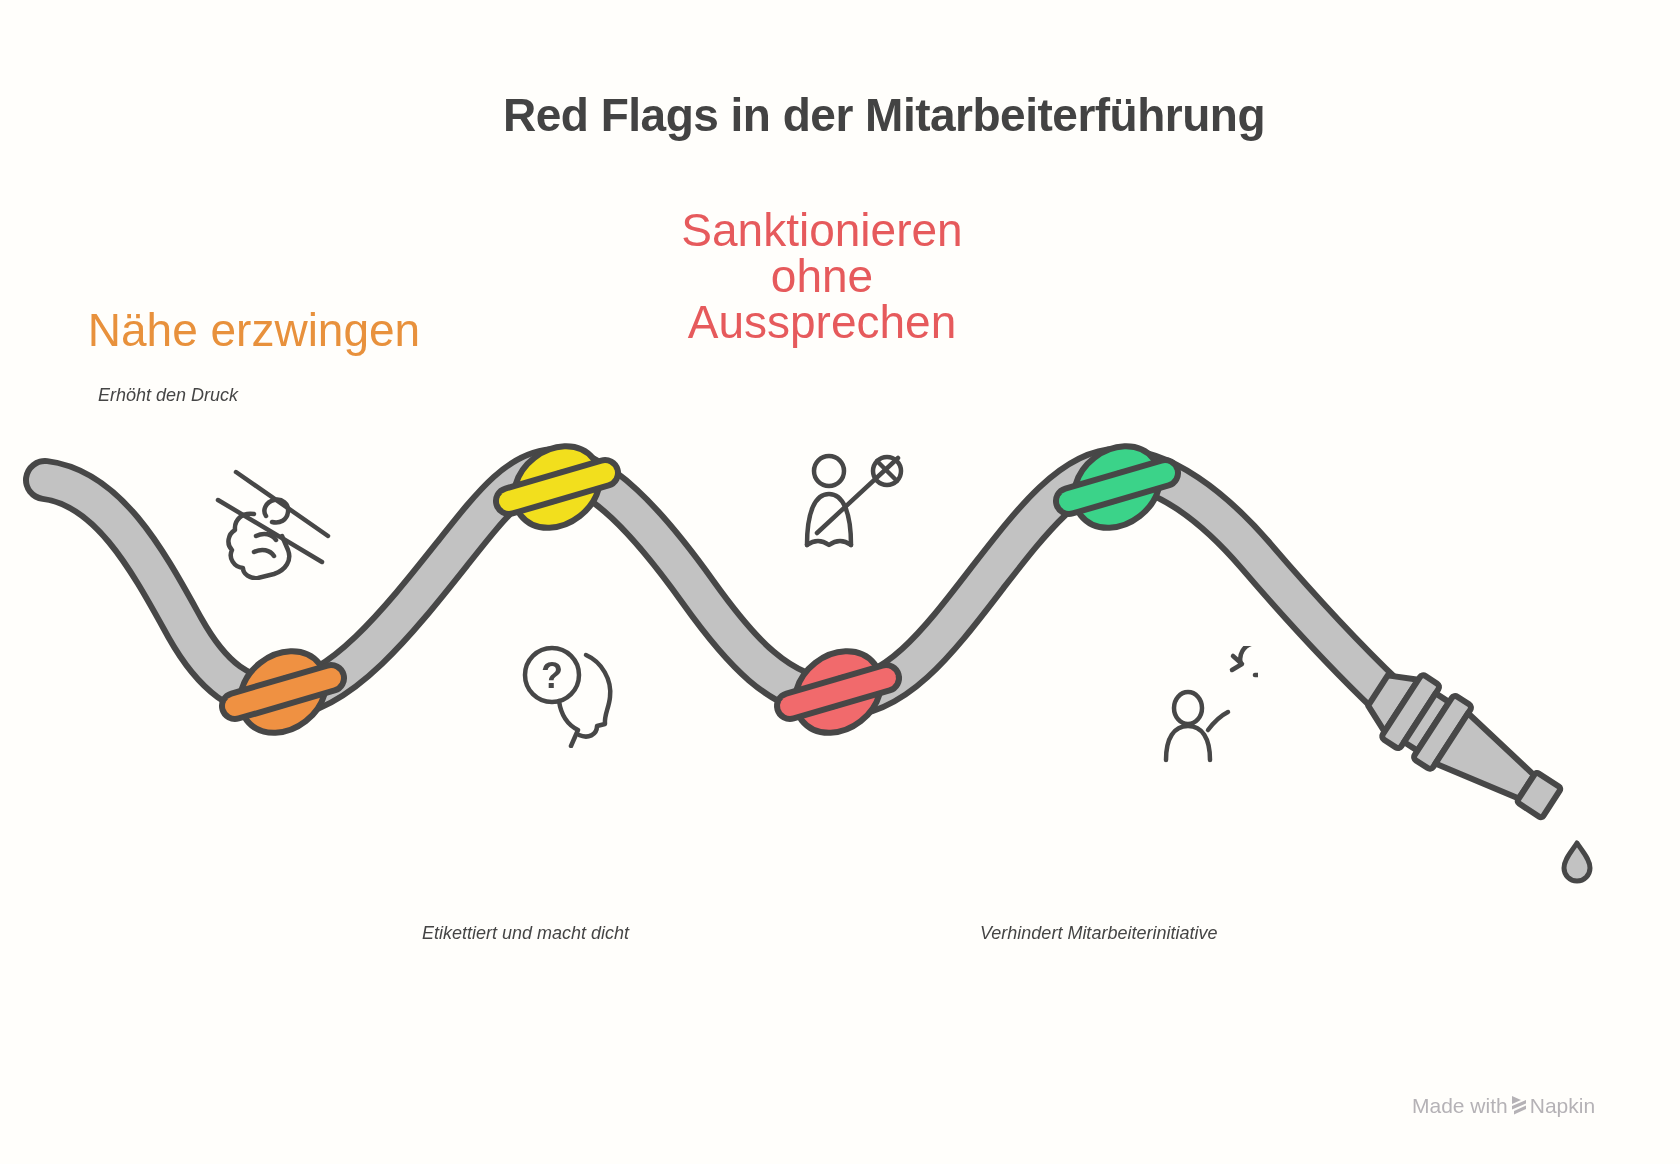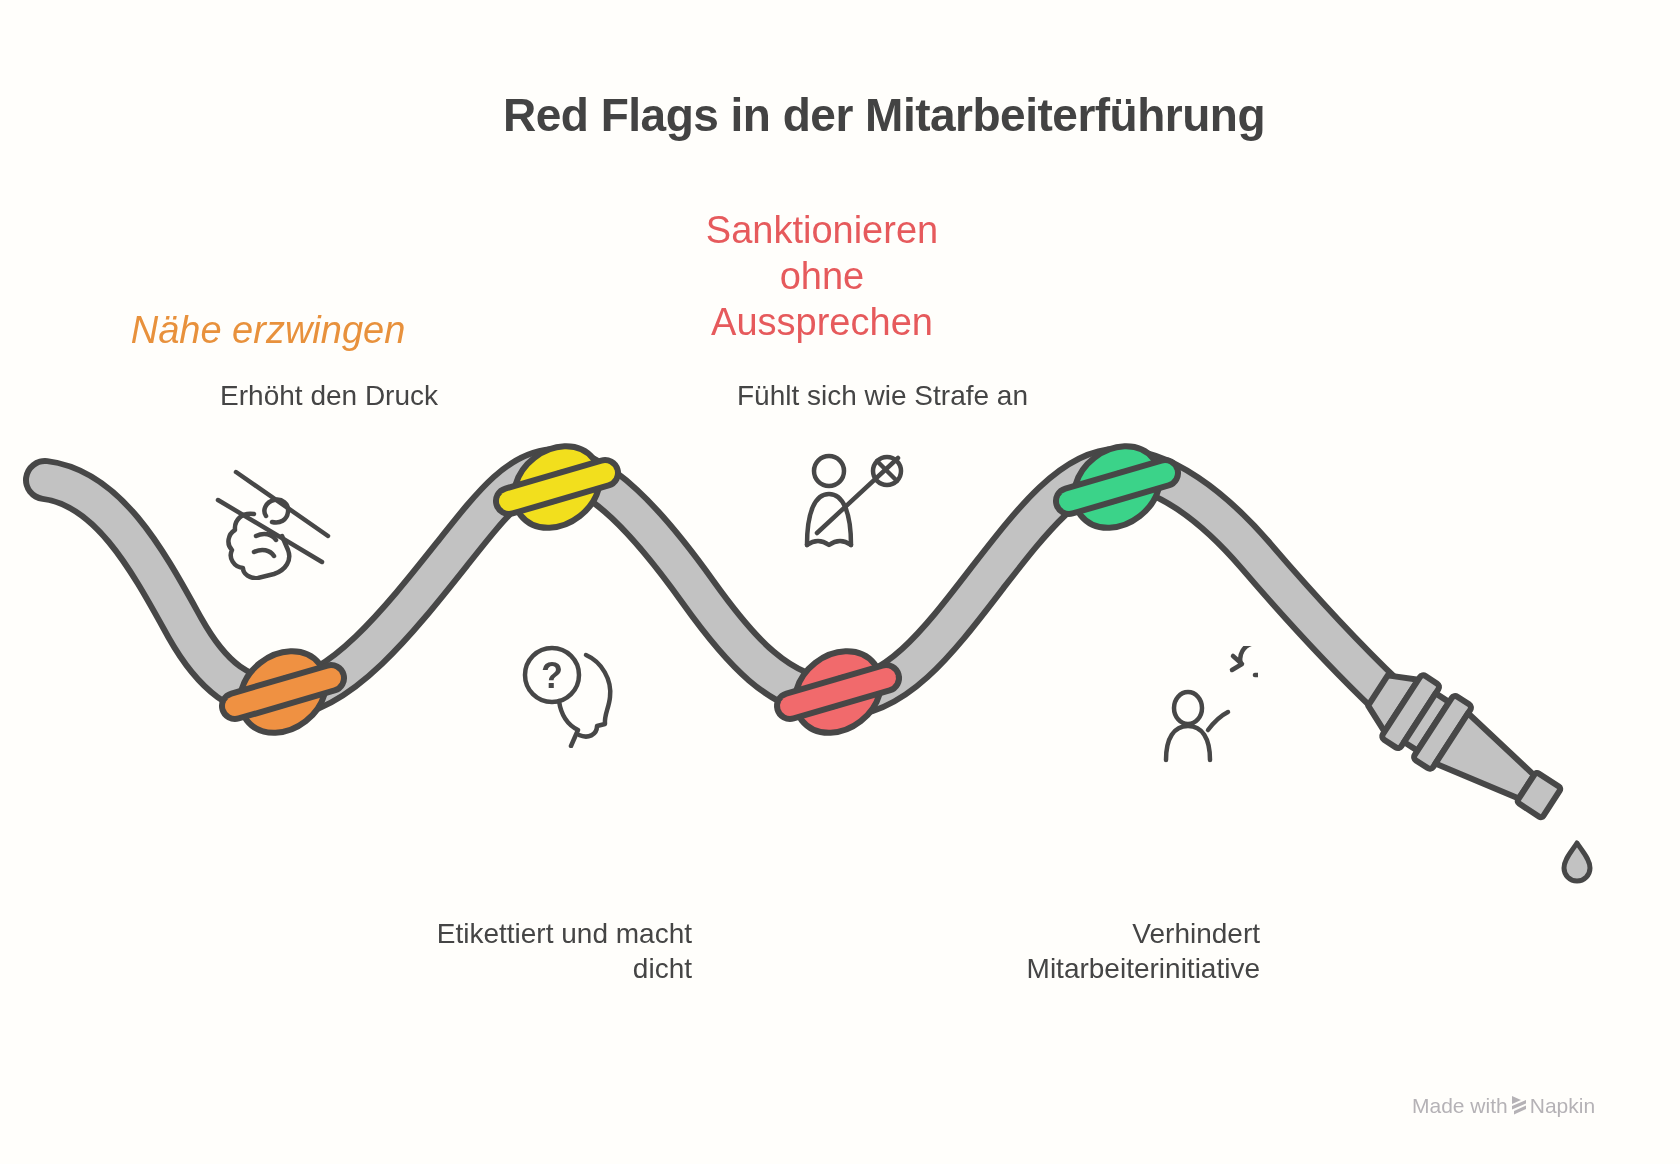--- a/index.html
+++ b/index.html
@@ -8,26 +8,26 @@
     background:#FFFEFB;
     font-family:"Liberation Sans","DejaVu Sans",sans-serif;
     color:#454545;
   }
   .title{
     position:absolute;top:88px;left:0;width:100%;
     text-align:center;font-size:46px;font-weight:bold;
     letter-spacing:-0.5px;color:#434343;padding-left:44px;
   }
   .flag-label{
-    position:absolute;font-size:38px;line-height:46px;text-align:center;
+    position:absolute;font-size:46px;line-height:46px;text-align:center;
   }
   .flag-desc{
-    position:absolute;font-size:28px;line-height:35px;text-align:right;color:#454545;
+    position:absolute;font-size:18px;line-height:35px;text-align:left;color:#454545;font-style:italic;
   }
-  #label-1{left:98px;top:307px;width:340px;font-style:italic;}
+  #label-1{left:84px;top:307px;width:340px;}
   #desc-1{left:98px;top:378px;width:340px;}
   #label-3{left:672px;top:207px;width:300px;}
   #desc-3{left:628px;top:378px;width:400px;}
   #label-2{left:390px;top:845px;width:340px;}
   #desc-2{left:422px;top:916px;width:270px;}
   #label-4{left:950px;top:845px;width:340px;}
   #desc-4{left:980px;top:916px;width:280px;}
   .icon{position:absolute;}
   .icon path,.icon circle,.icon ellipse,.icon line{
     fill:none;stroke:#474747;stroke-width:4.5;
@@ -133,21 +133,20 @@
     <path d="M 107 29 A 16 16 0 1 0 93 18"></path>
     <path d="M 85 10 L 94 18 L 84 24"></path>
   </svg>
 
   <div class="flag-label" id="label-1" style="color: rgb(232, 145, 60);">Nähe erzwingen</div>
   <div class="flag-desc" id="desc-1">Erhöht den Druck</div>
 
   <div class="flag-desc" id="desc-2">Etikettiert und macht dicht</div>
 
   <div class="flag-label" id="label-3" style="color: rgb(230, 90, 92);">Sanktionieren ohne Aussprechen</div>
-  <div class="flag-desc" id="desc-3">Fühlt sich wie Strafe an</div>
 
   <div class="flag-desc" id="desc-4">Verhindert Mitarbeiterinitiative</div>
 
   <div class="footer">
     <span>Made with</span>
     <svg class="napkin-logo" width="22" height="22" viewBox="0 0 22 22">
       <polygon points="4,1 13,5 4,9"></polygon>
       <polygon points="4,11 18,5 18,8.5 4,14.5"></polygon>
       <polygon points="6,16 18,10.5 18,14 6,19.5"></polygon>
     </svg>

